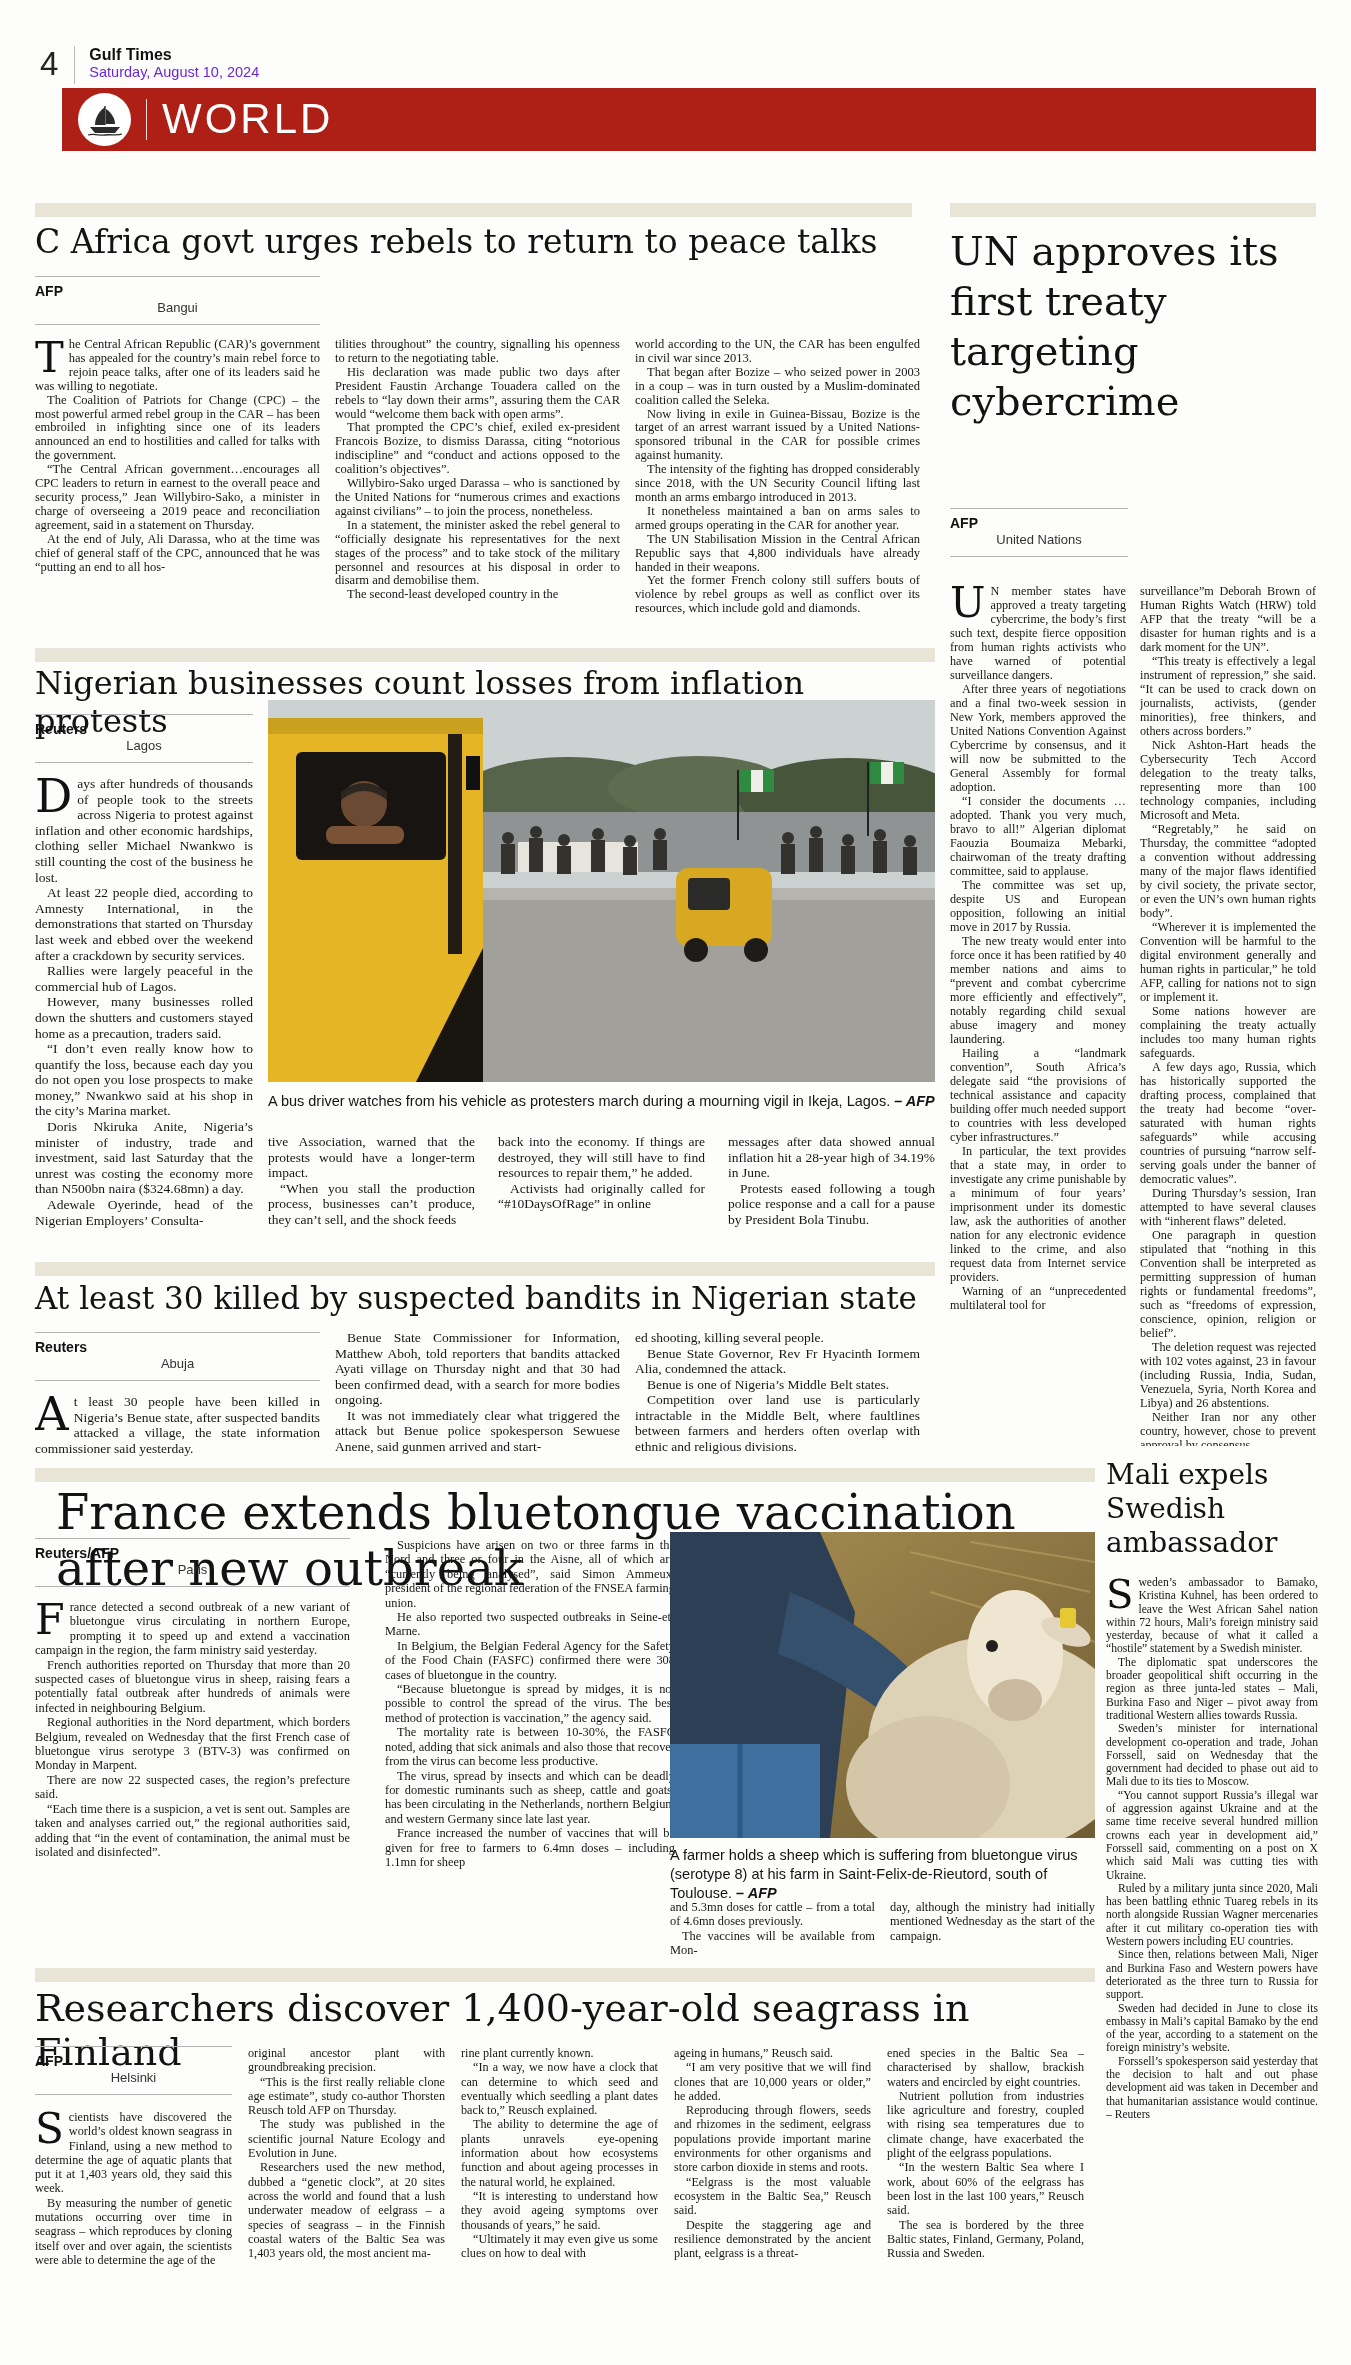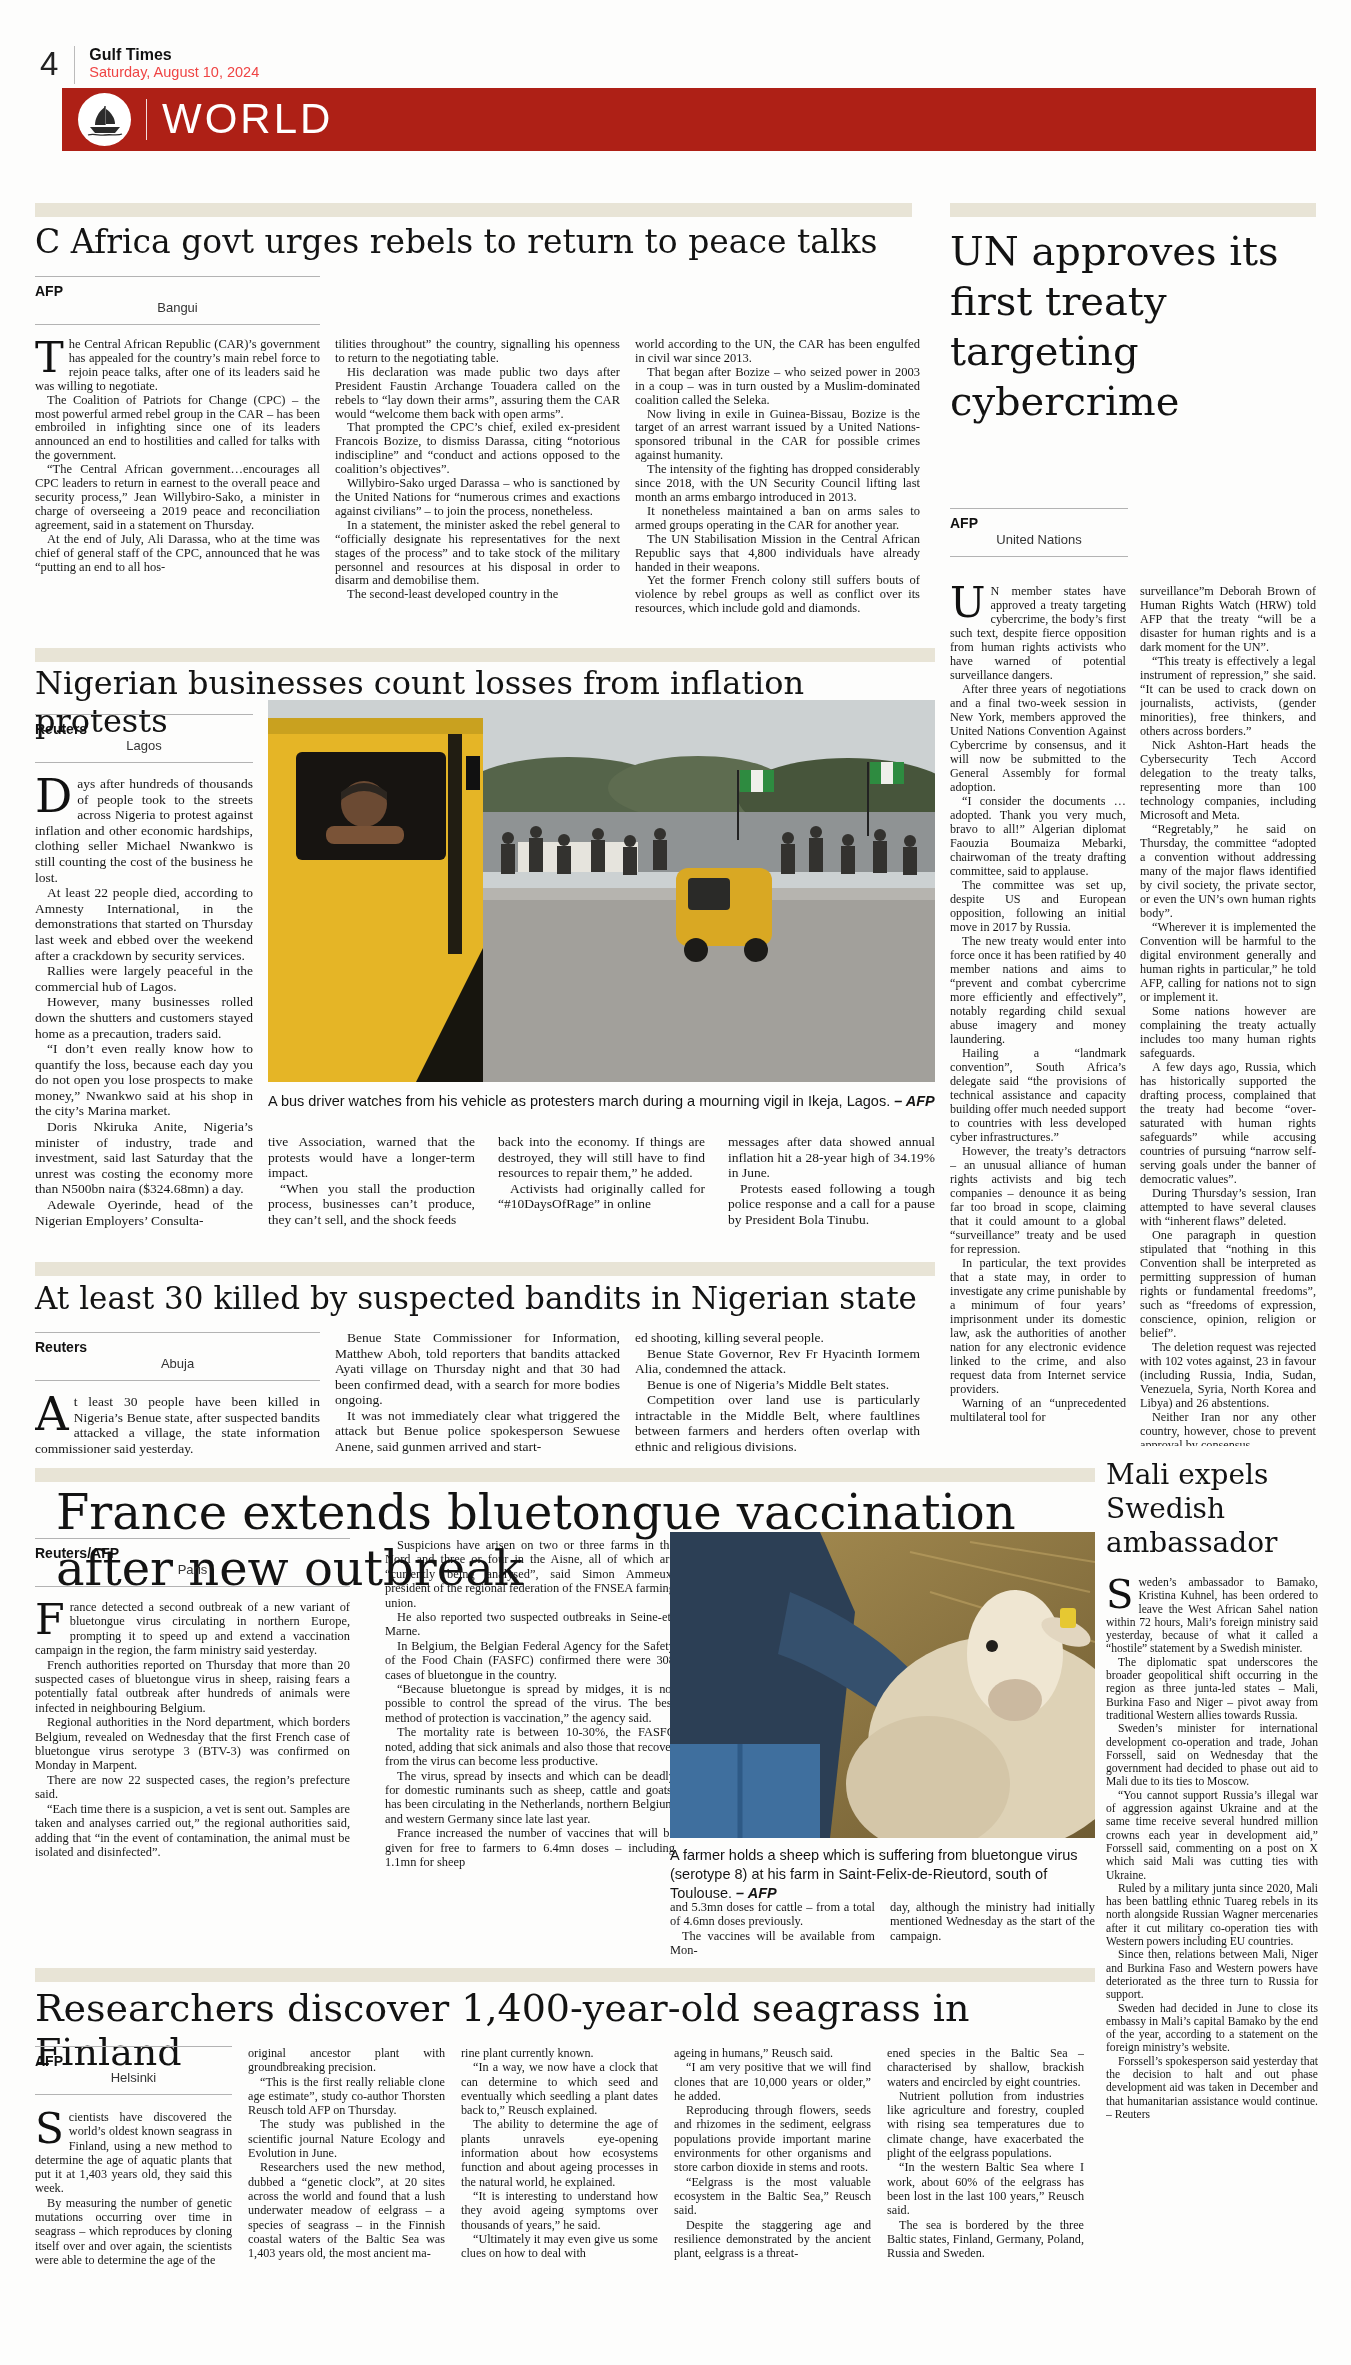--- a/index.html
+++ b/index.html
@@ -3,21 +3,21 @@
 <meta charset="utf-8">
 <style>
   html,body{margin:0;padding:0;background:#fff;}
   .page{position:relative;width:1351px;height:2365px;background:#fdfdfc;overflow:hidden;
         font-family:"Liberation Serif",serif;color:#161616;}
   
   .masthead{position:absolute;left:40px;top:46px;display:flex;align-items:flex-start;}
   .pagenum{font-family:"Liberation Sans",sans-serif;font-size:33px;line-height:36px;color:#222;}
   .mast-div{width:1px;height:38px;background:#bbb;margin:0 14px 0 16px;}
   .mast-paper{font-family:"Liberation Sans",sans-serif;font-size:16px;font-weight:bold;color:#111;line-height:18px;}
-  .mast-date{font-family:"Liberation Sans",sans-serif;font-size:14.5px;color:#ef4444;line-height:17px;}
+  .mast-date{font-family:"Liberation Sans",sans-serif;font-size:14.5px;color:#6d28d9;line-height:17px;}
   
   .banner{position:absolute;left:62px;top:88px;width:1254px;height:63px;background:#ae2016;}
   .logo-circle{position:absolute;left:16px;top:5px;width:53px;height:53px;border-radius:50%;background:#fff;
                display:flex;align-items:center;justify-content:center;}
   .banner-rule{position:absolute;left:84px;top:11px;width:1px;height:41px;background:rgba(255,255,255,.85);}
   .section-title{position:absolute;left:100px;top:7px;color:#fff;font-family:"Liberation Sans",sans-serif;
                  font-size:42px;letter-spacing:3px;font-weight:400;}
   
   .bar{position:absolute;height:14px;background:#e8e4d6;}
   .hl{position:absolute;font-family:"DejaVu Serif","Liberation Serif",serif;color:#131313;font-weight:400;}
@@ -107,21 +107,20 @@
     <div class="agency">AFP</div>
     <div class="place">United Nations</div>
   </div>
   <div class="col dc fz-un" style="left:950px;top:584px;width:176px;height:862px;">
       <p>UN member states have approved a treaty targeting cybercrime, the body’s first such text, despite fierce opposition from human rights activists who have warned of potential surveillance dangers.</p>
       <p>After three years of negotiations and a final two-week session in New York, members approved the United Nations Convention Against Cybercrime by consensus, and it will now be submitted to the General Assembly for formal adoption.</p>
       <p>“I consider the documents … adopted. Thank you very much, bravo to all!” Algerian diplomat Faouzia Boumaiza Mebarki, chairwoman of the treaty drafting committee, said to applause.</p>
       <p>The committee was set up, despite US and European opposition, following an initial move in 2017 by Russia.</p>
       <p>The new treaty would enter into force once it has been ratified by 40 member nations and aims to “prevent and combat cybercrime more efficiently and effectively”, notably regarding child sexual abuse imagery and money laundering.</p>
       <p>Hailing a “landmark convention”, South Africa’s delegate said “the provisions of technical assistance and capacity building offer much needed support to countries with less developed cyber infrastructures.”</p>
-      <p>However, the treaty’s detractors – an unusual alliance of human rights activists and big tech companies – denounce it as being far too broad in scope, claiming that it could amount to a global “surveillance” treaty and be used for repression.</p>
       <p>In particular, the text provides that a state may, in order to investigate any crime punishable by a minimum of four years’ imprisonment under its domestic law, ask the authorities of another nation for any electronic evidence linked to the crime, and also request data from Internet service providers.</p>
       <p>Warning of an “unprecedented multilateral tool for</p>
     </div>
   <div class="col cont fz-un" style="left:1140px;top:584px;width:176px;height:862px;">
       <p>surveillance”m Deborah Brown of Human Rights Watch (HRW) told AFP that the treaty “will be a disaster for human rights and is a dark moment for the UN”.</p>
       <p>“This treaty is effectively a legal instrument of repression,” she said. “It can be used to crack down on journalists, activists, (gender minorities), free thinkers, and others across borders.”</p>
       <p>Nick Ashton-Hart heads the Cybersecurity Tech Accord delegation to the treaty talks, representing more than 100 technology companies, including Microsoft and Meta.</p>
       <p>“Regretably,” he said on Thursday, the committee “adopted a convention without addressing many of the major flaws identified by civil society, the private sector, or even the UN’s own human rights body”.</p>
       <p>“Wherever it is implemented the Convention will be harmful to the digital environment generally and human rights in particular,” he told AFP, calling for nations not to sign or implement it.</p>
       <p>Some nations however are complaining the treaty actually includes too many human rights safeguards.</p>

